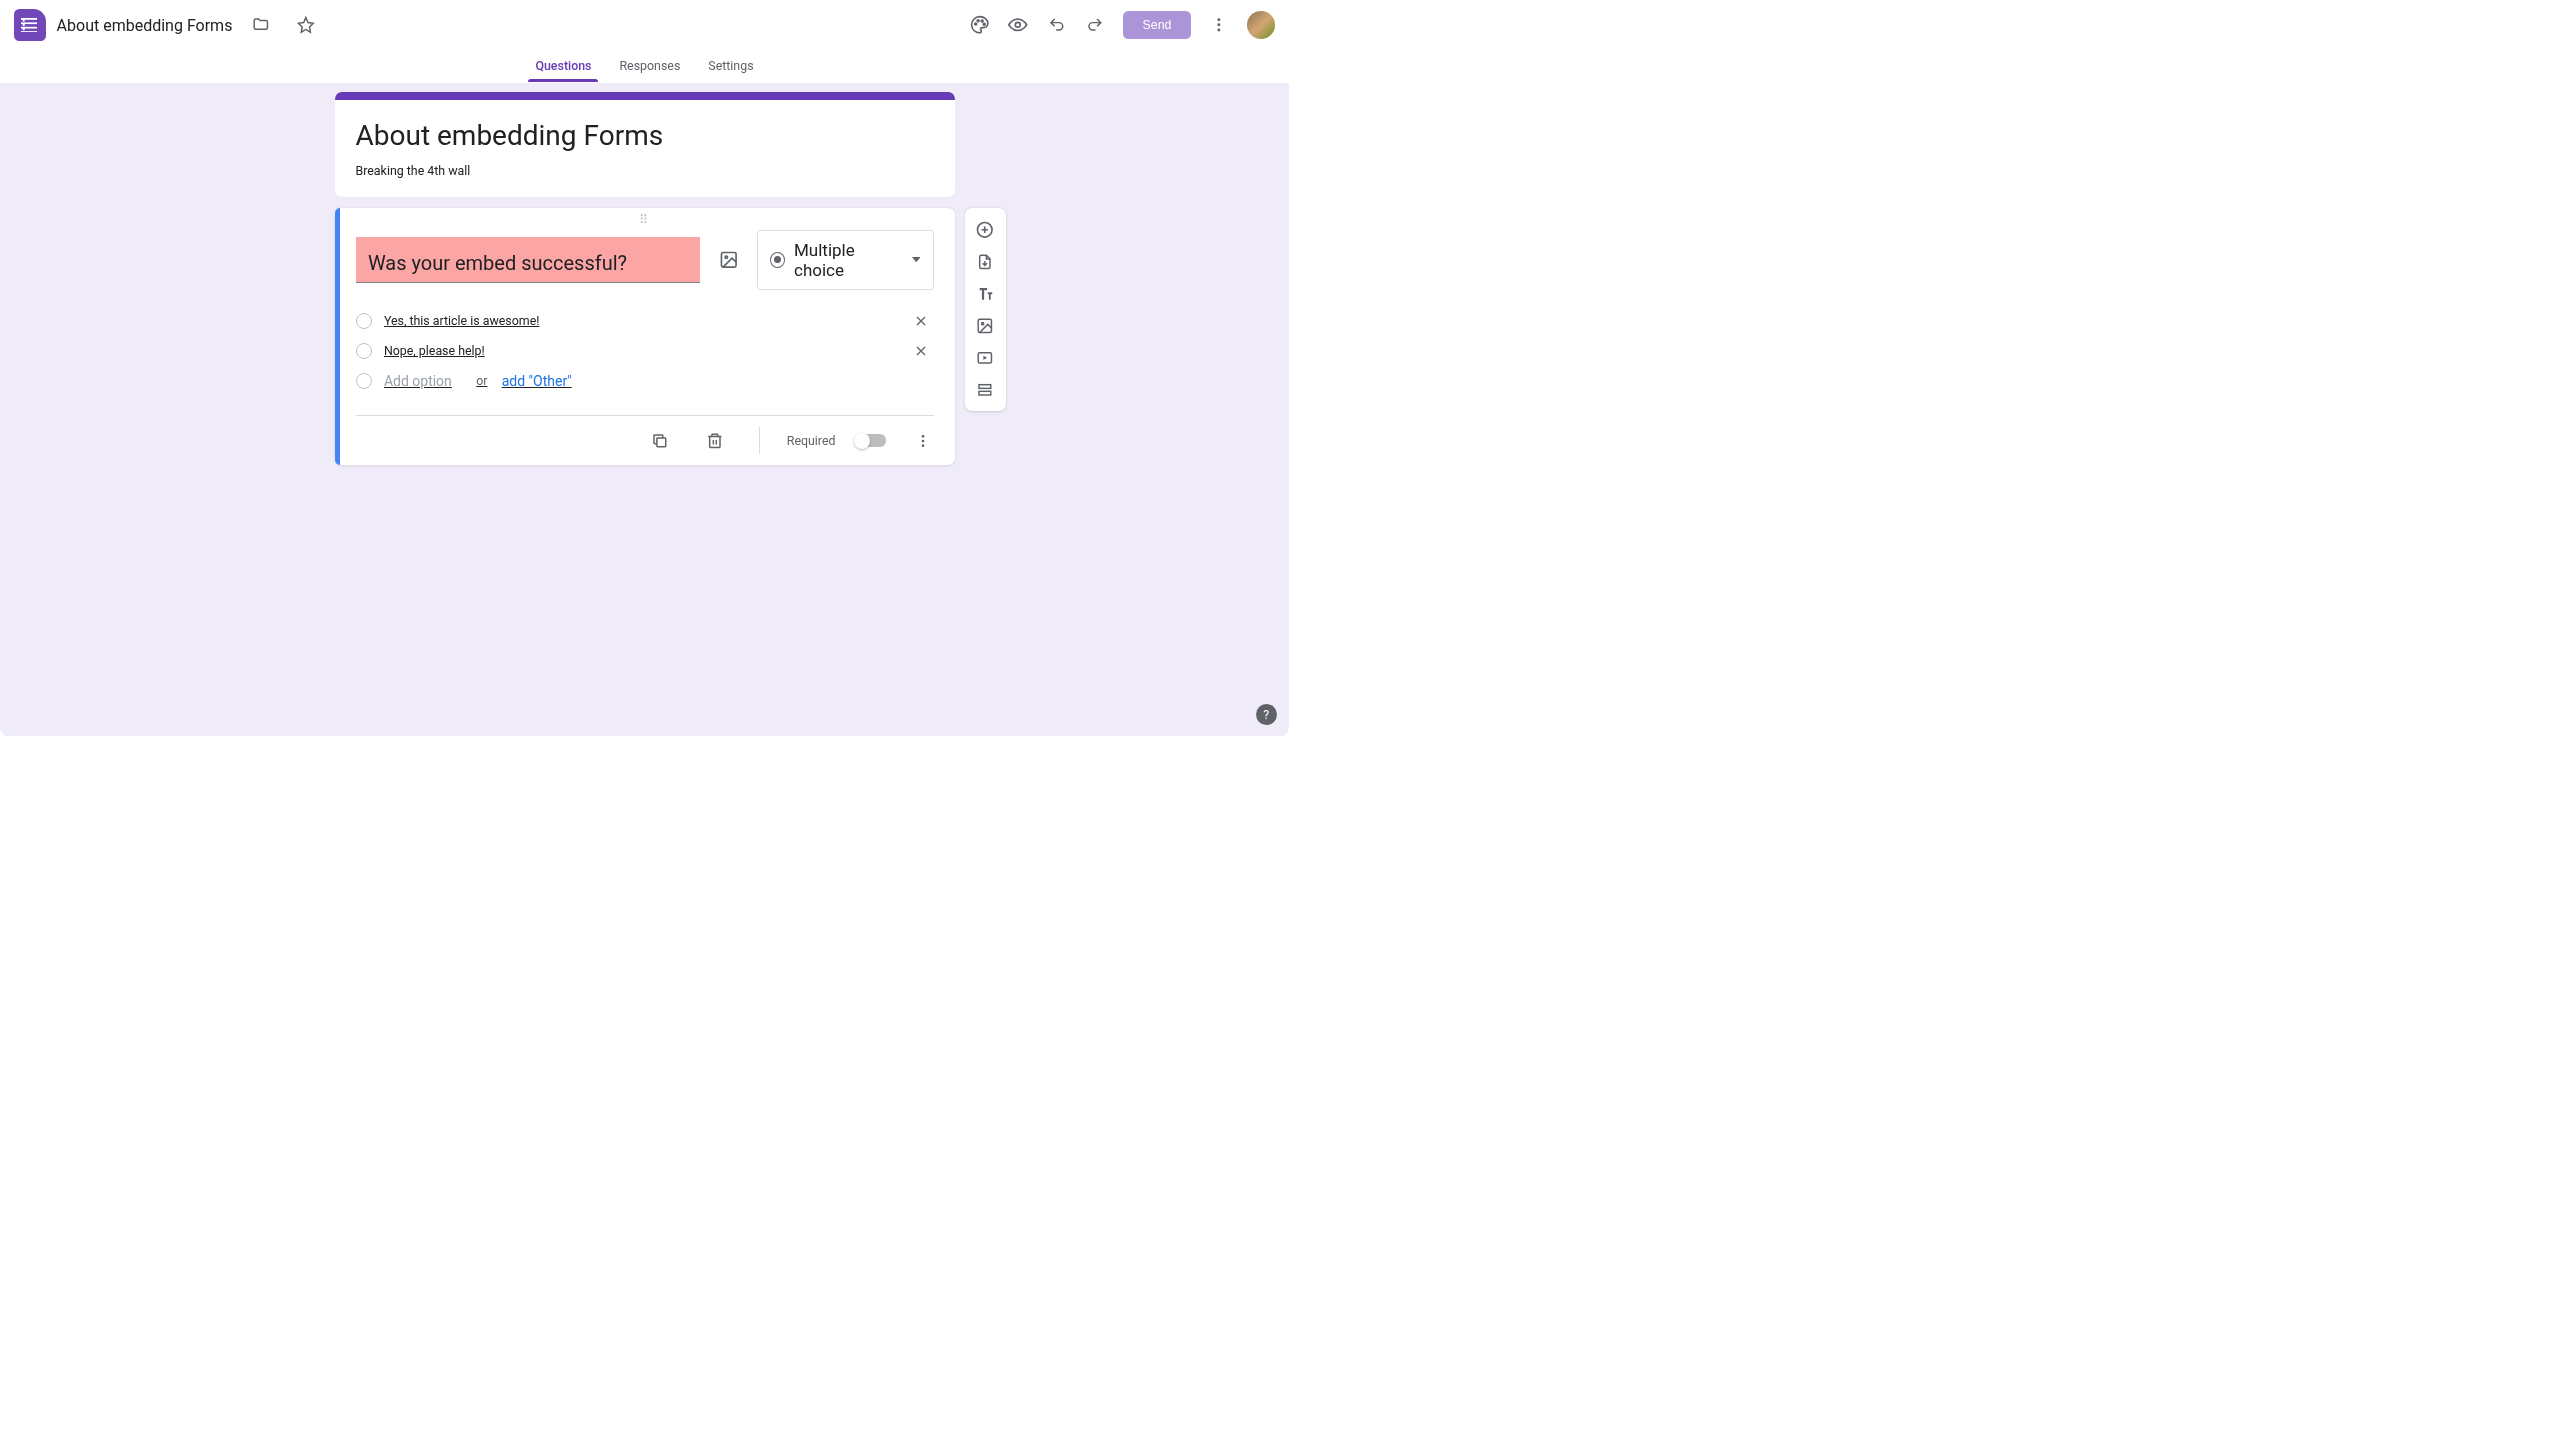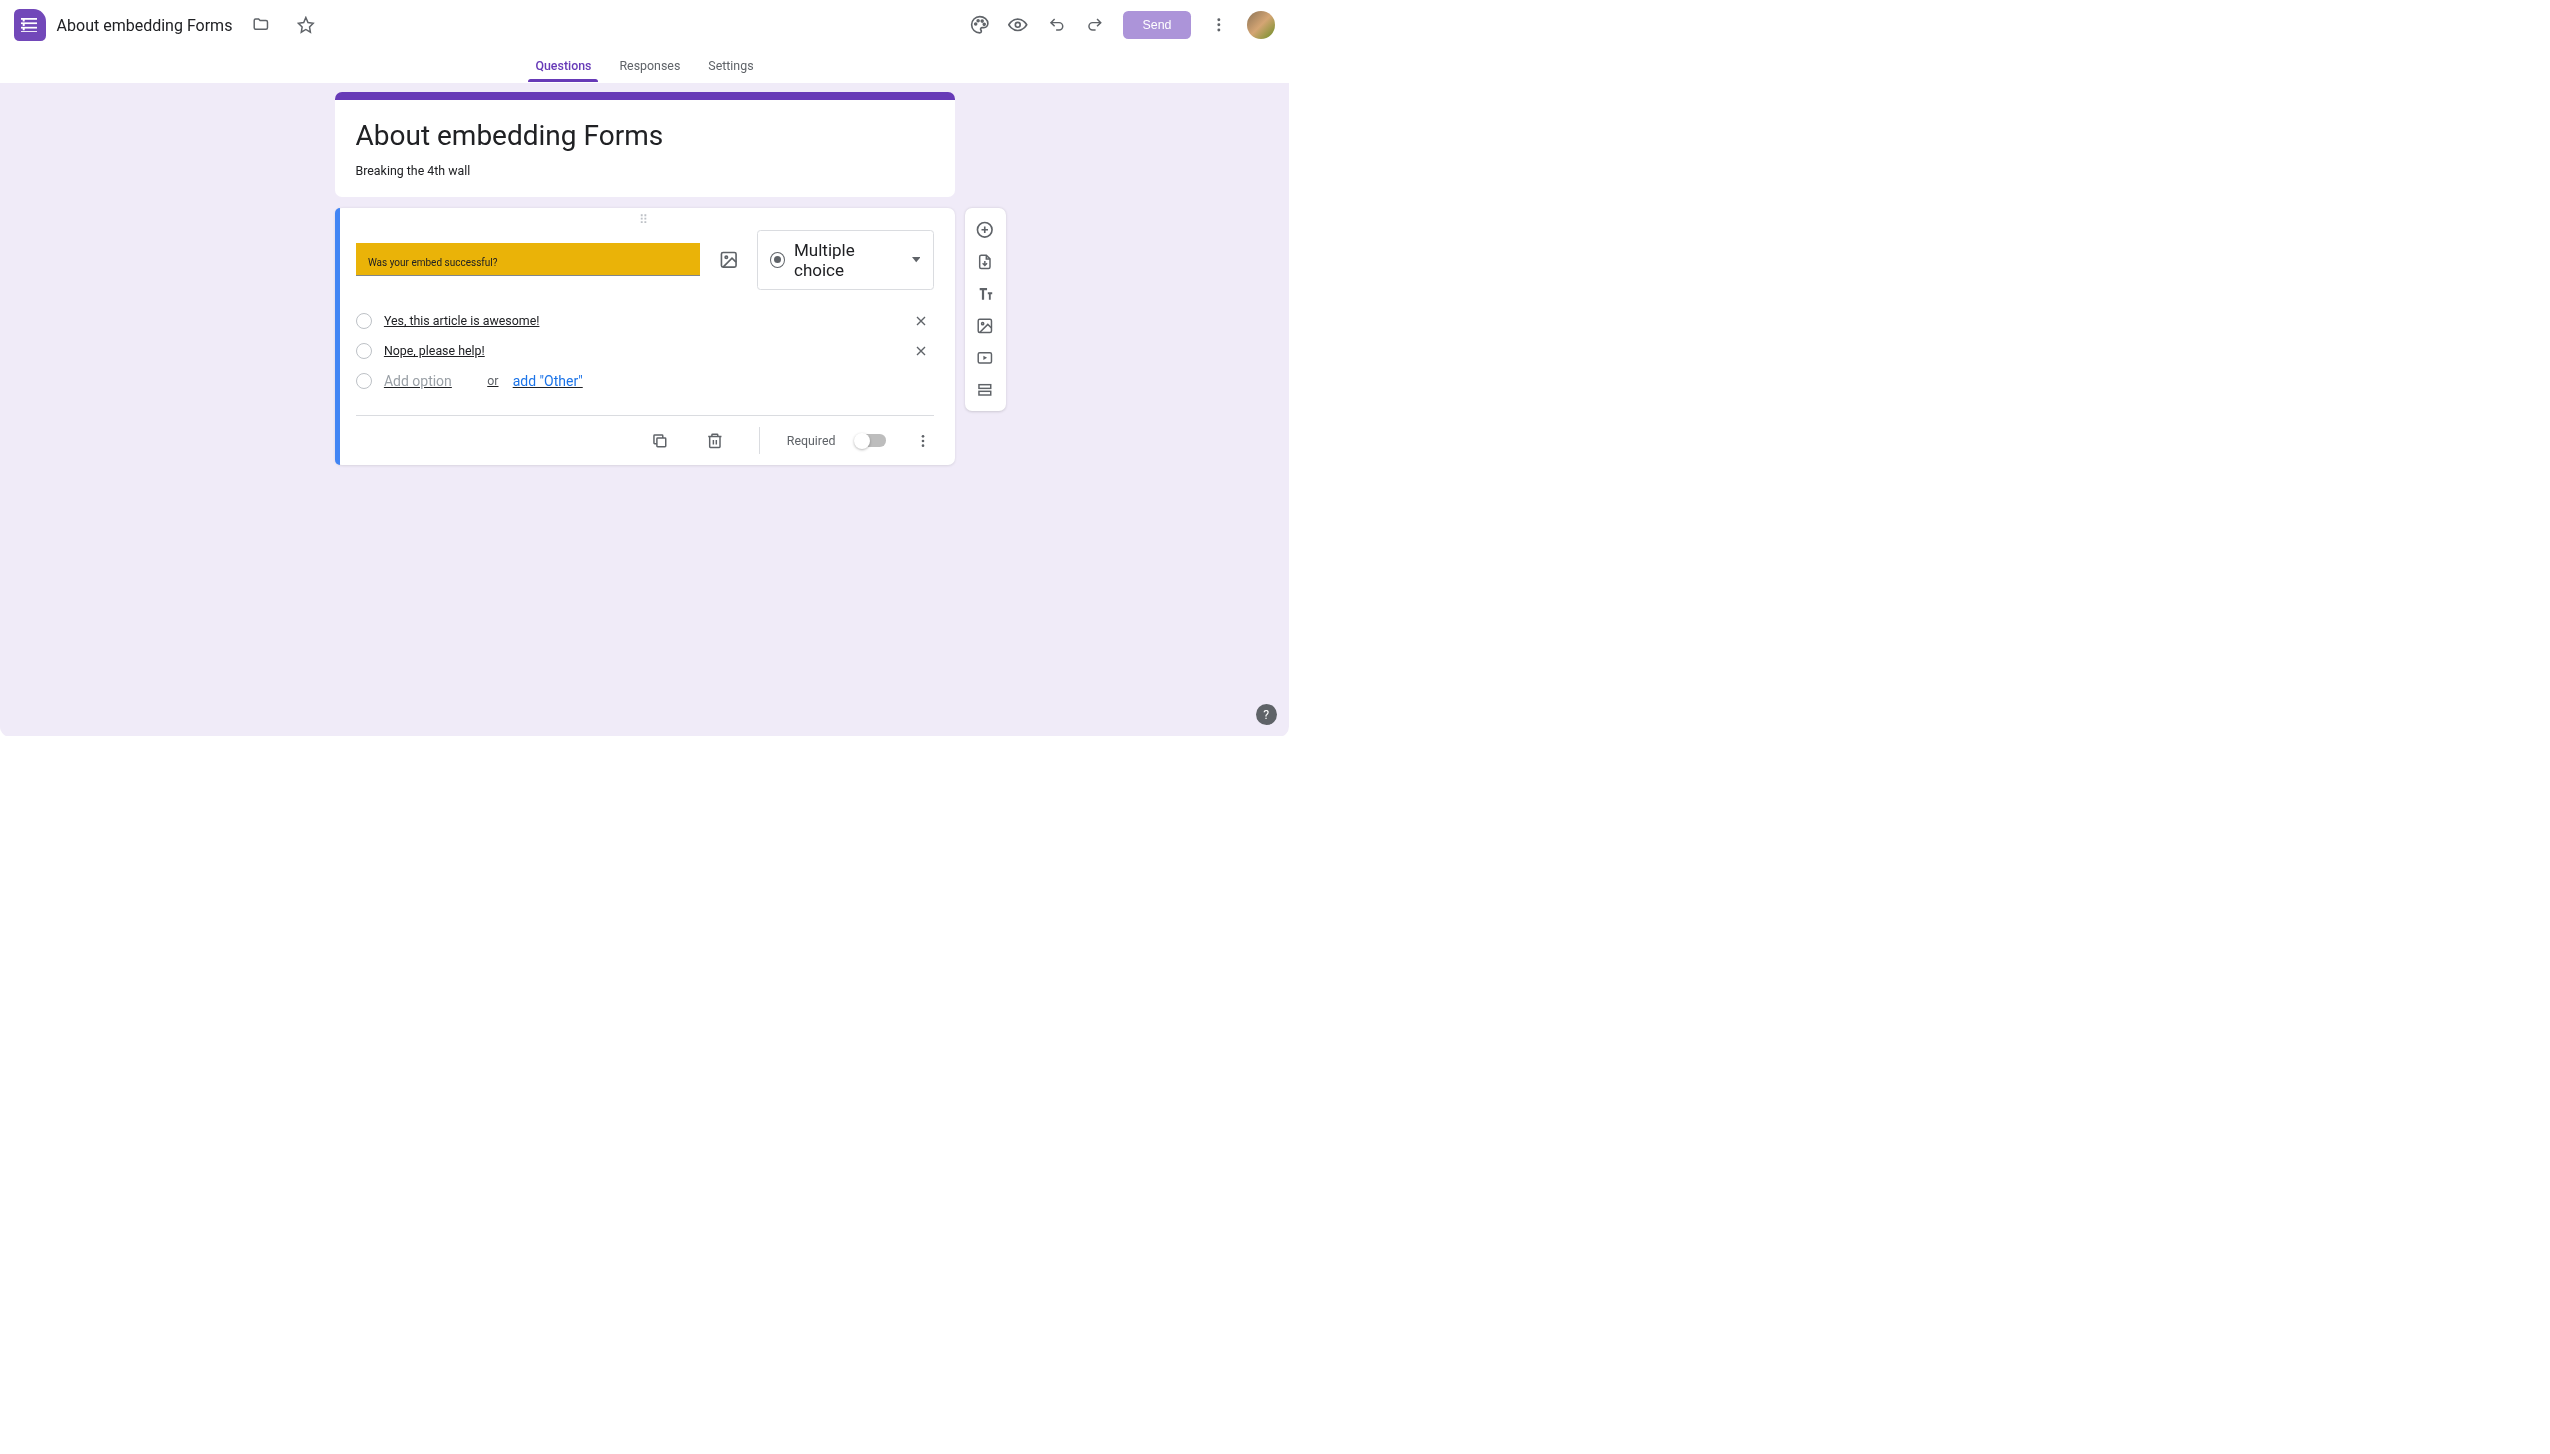--- a/index.html
+++ b/index.html
@@ -168,22 +168,22 @@
     .question-row {
       display: flex;
       align-items: center;
       padding: 0 21px;
       gap: 10.6px;
     }
     .question-input-wrapper {
       flex: 1;
       border-bottom: 0.9px solid #80868b;
       padding: 14px 0 7px;
-      font-size: 10px;
-      background: #eab308;
+      font-size: 20px;
+      background: #fca5a5;
       padding-left: 12.4px;
       padding-right: 12.4px;
     }
     .type-select {
       display: flex;
       align-items: center;
       gap: 8.9px;
       border: 0.9px solid #dadce0;
       border-radius: 3.5px;
       padding: 8.9px 12.4px;
@@ -416,21 +416,21 @@
             <span class="option-text">Nope, please help!</span>
             <div class="remove-x">
               <svg width="16" height="16" viewBox="0 0 24 24" fill="none" stroke="#5f6368" stroke-width="2">
                   <path d="M18 6L6 18M6 6l12 12"></path>
                 </svg>
             </div>
           </div>
           <div class="option-row">
             <div class="radio-placeholder"></div>
             <span class="option-placeholder">Add option</span>
-            <span class="or-text" style="margin-left:23px;margin-right:1.8px;">or</span>
+            <span class="or-text" style="margin-left:12px;margin-right:1.8px;">or</span>
             <span class="add-other">add "Other"</span>
             <span style="flex:1"></span>
           </div>
         </div>
 
         <div class="divider"></div>
         <div class="footer-row">
           <div class="icon-btn">
             <svg width="17.7" height="17.7" viewBox="0 0 24 24" fill="none" stroke="#5f6368" stroke-width="2">
                 <rect x="8" y="8" width="12" height="12" rx="1"></rect>

